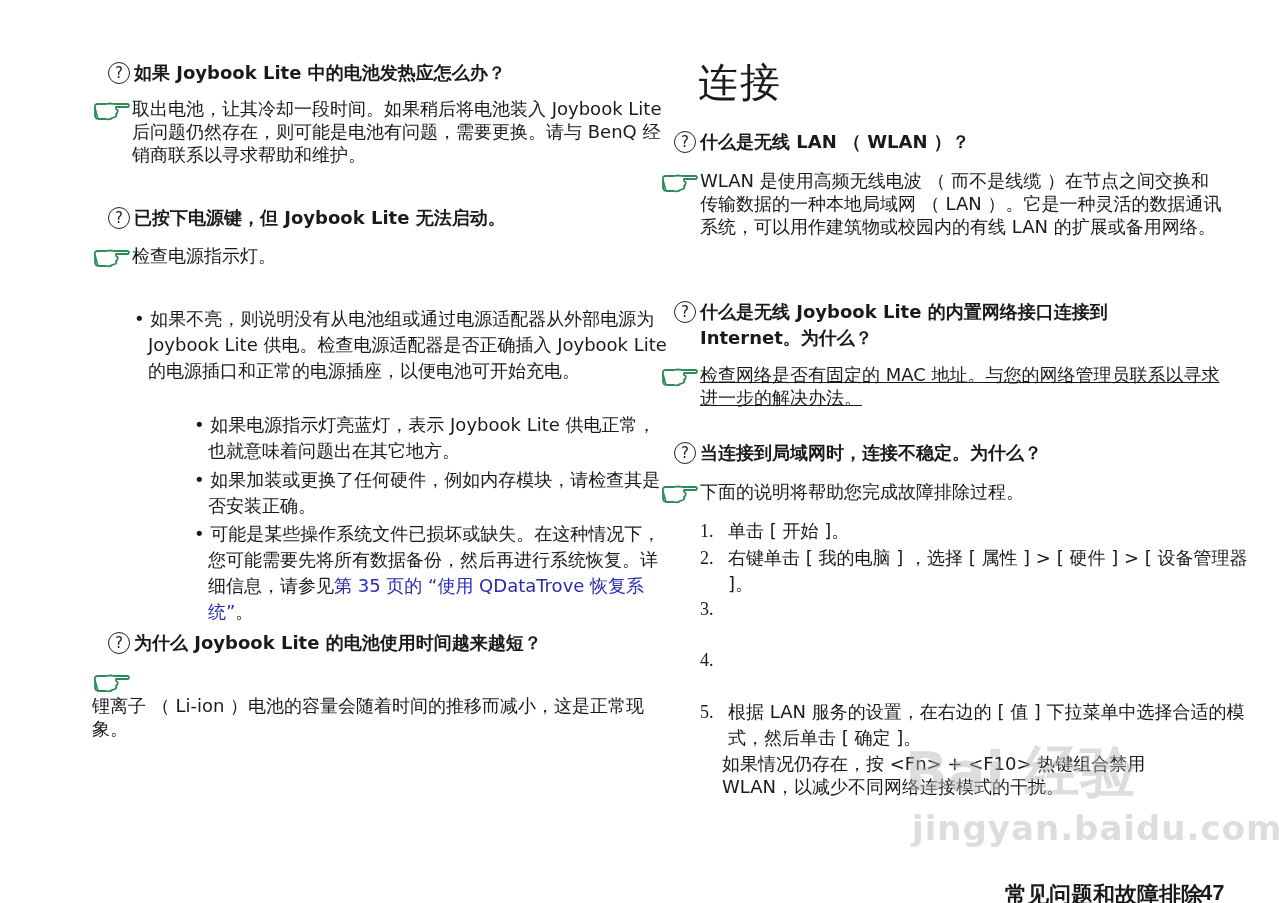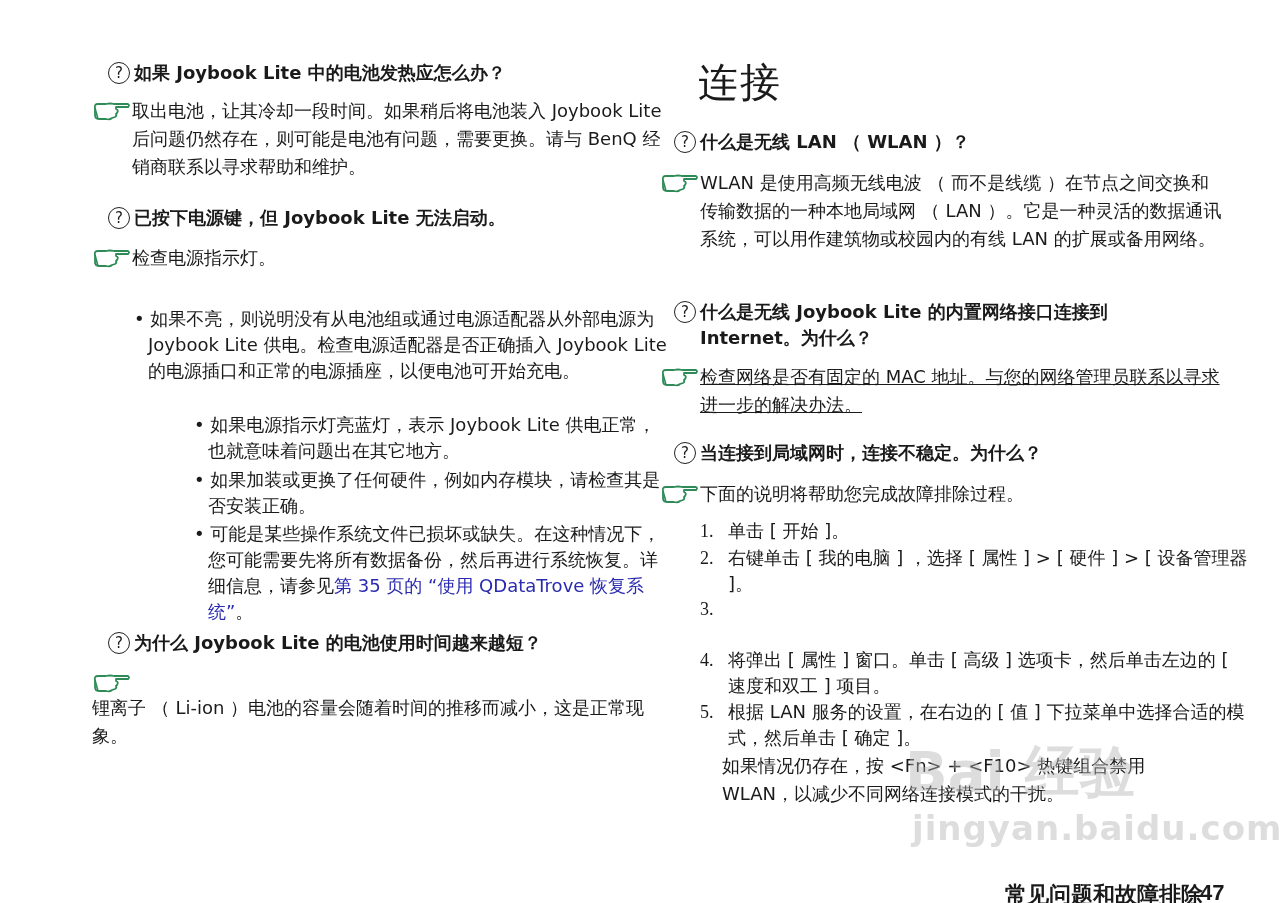--- a/index.html
+++ b/index.html
@@ -6,21 +6,21 @@
   body { width: 1280px; height: 903px; position: relative; overflow: hidden;
          font-family: "DejaVu Sans", "Liberation Sans", sans-serif; color: #1a1a1a; }
   .col { position: absolute; top: 0; }
   .col-left { left: 92px; width: 570px; }
   .col-right { left: 660px; width: 570px; }
   .q { position: absolute; display: flex; align-items: flex-start; font-weight: bold;
        font-size: 18px; line-height: 26px; }
   .q .qicon { width: 22px; height: 22px; border: 1.6px solid #222; border-radius: 50%;
               font-size: 15px; line-height: 21px; text-align: center; font-weight: normal;
               margin-right: 4px; margin-top: 2px; flex: 0 0 auto; box-sizing: border-box; }
-  .a { position: absolute; display: flex; align-items: flex-start; font-size: 18px; line-height: 28px; }
+  .a { position: absolute; display: flex; align-items: flex-start; font-size: 18px; line-height: 23px; }
   .a .hand { flex: 0 0 auto; width: 40px; height: 22px; margin-top: 3px; }
   .a .txt { flex: 1; }
   .bullet { position: absolute; font-size: 18px; line-height: 26px; padding-left: 14px; text-indent: -14px; margin-top: 23px; }
   .link { color: #2a2ab0; }
   .h1 { position: absolute; font-size: 40px; font-weight: normal; letter-spacing: 2px; }
   .step { position: absolute; font-size: 18px; line-height: 26px; padding-left: 28px; }
   .step .num { position: absolute; left: 0; top: 0; font-family: "Liberation Serif", serif; }
   .footer { position: absolute; top: 880px; font-size: 22px; font-weight: bold; }
   .watermark { position: absolute; color: rgba(180,180,180,0.45); font-weight: bold;
                font-family: "DejaVu Sans", sans-serif; pointer-events: none; }
@@ -127,21 +127,20 @@
   </div>
   <div class="step" style="top:545px; left:40px; width:520px;">
     <span class="num">2.</span>
     <span>右键单击 [ 我的电脑 ] ，选择 [ 属性 ] &gt; [ 硬件 ] &gt; [ 设备管理器 ]。</span>
   </div>
   <div class="step" style="top:596px; left:40px; width:520px;">
     <span class="num">3.</span>
   </div>
   <div class="step" style="top:647px; left:40px; width:520px;">
     <span class="num">4.</span>
-    <span>将弹出 [ 属性 ] 窗口。单击 [ 高级 ] 选项卡，然后单击左边的 [ 速度和双工 ] 项目。</span>
   </div>
   <div class="step" style="top:699px; left:40px; width:520px;">
     <span class="num">5.</span>
     <span>根据 LAN 服务的设置，在右边的 [ 值 ] 下拉菜单中选择合适的模式，然后单击 [ 确定 ]。</span>
   </div>
   <div class="a" style="top:752px; left:62px; width:460px;">
     <span class="txt">如果情况仍存在，按 &lt;Fn&gt; + &lt;F10&gt; 热键组合禁用 WLAN，以减少不同网络连接模式的干扰。</span>
   </div>
 </div>
 

